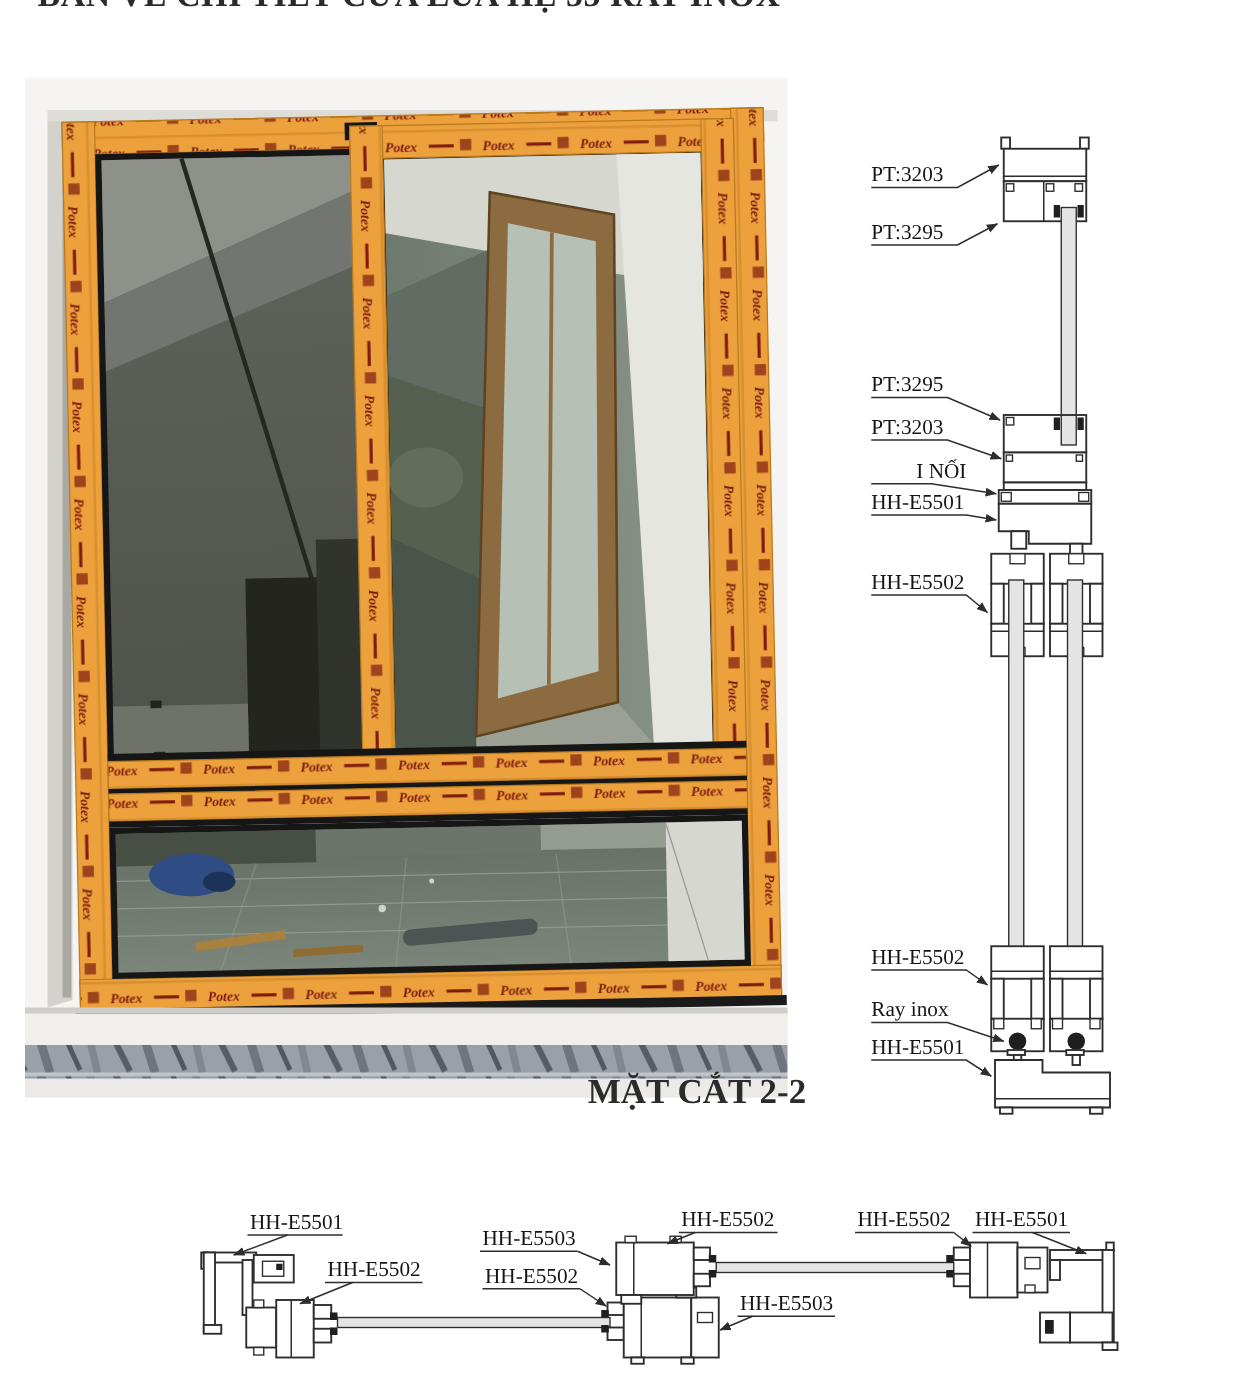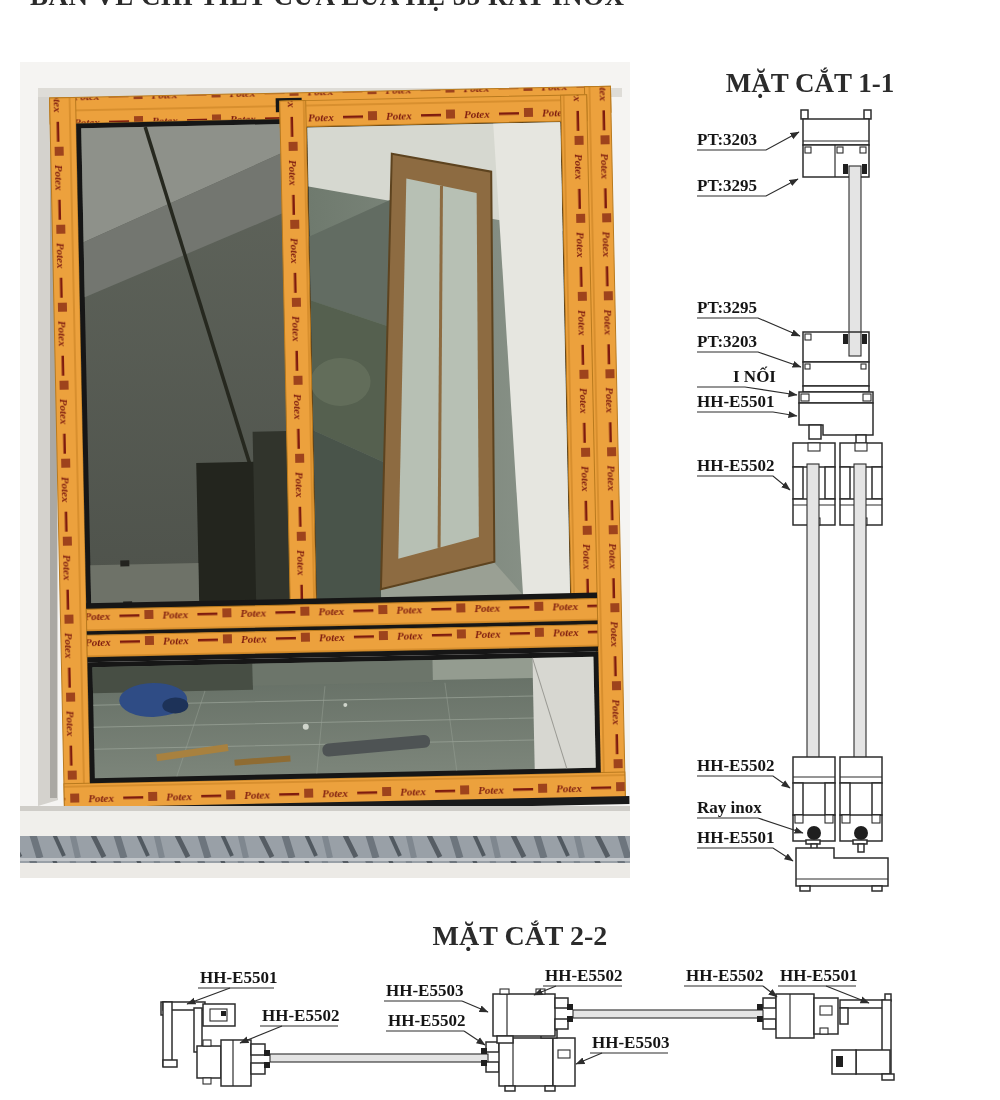--- a/index.html
+++ b/index.html
@@ -2,22 +2,22 @@
 <html><head>
 <meta charset="utf-8">
 <style>
   html,body{margin:0;padding:0;background:#fff;}
   .page{position:relative;width:1000px;height:1100px;background:#ffffff;overflow:hidden;
         font-family:"Liberation Serif", serif;}
   .art{position:absolute;left:0;top:0;}
   .ttl{position:absolute;font-weight:bold;color:#2b2b2b;text-align:center;white-space:nowrap;}
   #main-title{left:30px;top:-19px;width:520px;font-size:27px;letter-spacing:.5px;}
   #s1-title{left:695px;top:68px;width:230px;font-size:27px;}
-  #s2-title{left:395px;top:920px;width:250px;font-size:28px;}
-  .lbl{position:absolute;font-size:17px;font-weight:bold;color:#151515;white-space:nowrap;line-height:1.05;}
+  #s2-title{left:395px;top:858px;width:250px;font-size:28px;text-align:right;}
+  .lbl{position:absolute;font-size:17px;font-weight:normal;color:#151515;white-space:nowrap;line-height:1.05;}
   
   .p{fill:#ffffff;stroke:#2d2d2d;stroke-width:1.5;}
   .pn{fill:none;stroke:#2d2d2d;stroke-width:1.5;}
   .g{fill:#e4e4e4;stroke:#2d2d2d;stroke-width:1.1;}
   .ld{fill:none;stroke:#2d2d2d;stroke-width:1.2;}
   .sq{fill:#ffffff;stroke:#2d2d2d;stroke-width:1.1;}
   .dk{fill:#1f1f1f;}
 </style>
 </head>
 <body>
@@ -329,21 +329,20 @@
       <path class="ld" d="M763,986 L777,997" marker-end="url(#arr)"></path>
       <line class="ld" x1="778" y1="986" x2="856" y2="986"></line>
       <path class="ld" d="M826,986 L869,1003" marker-end="url(#arr)"></path>
       <line class="ld" x1="590" y1="1053" x2="668" y2="1053"></line>
       <path class="ld" d="M602,1053 L576,1064" marker-end="url(#arr)"></path>
     </g>
   </g>
 </svg>
 
 <div class="ttl" id="main-title">BẢN VẼ CHI TIẾT CỬA LÙA HỆ 55 RAY INOX</div>
-<div class="ttl" id="s1-title">MẶT CẮT 1-1</div>
 <div class="ttl" id="s2-title">MẶT CẮT 2-2</div>
 
 <div class="lbl" style="left:697px;top:131px">PT:3203</div>
 <div class="lbl" style="left:697px;top:177px">PT:3295</div>
 <div class="lbl" style="left:697px;top:299px">PT:3295</div>
 <div class="lbl" style="left:697px;top:333px">PT:3203</div>
 <div class="lbl" style="left:733px;top:368px">I NỐI</div>
 <div class="lbl" style="left:697px;top:393px">HH-E5501</div>
 <div class="lbl" style="left:697px;top:457px">HH-E5502</div>
 <div class="lbl" style="left:697px;top:757px">HH-E5502</div>

